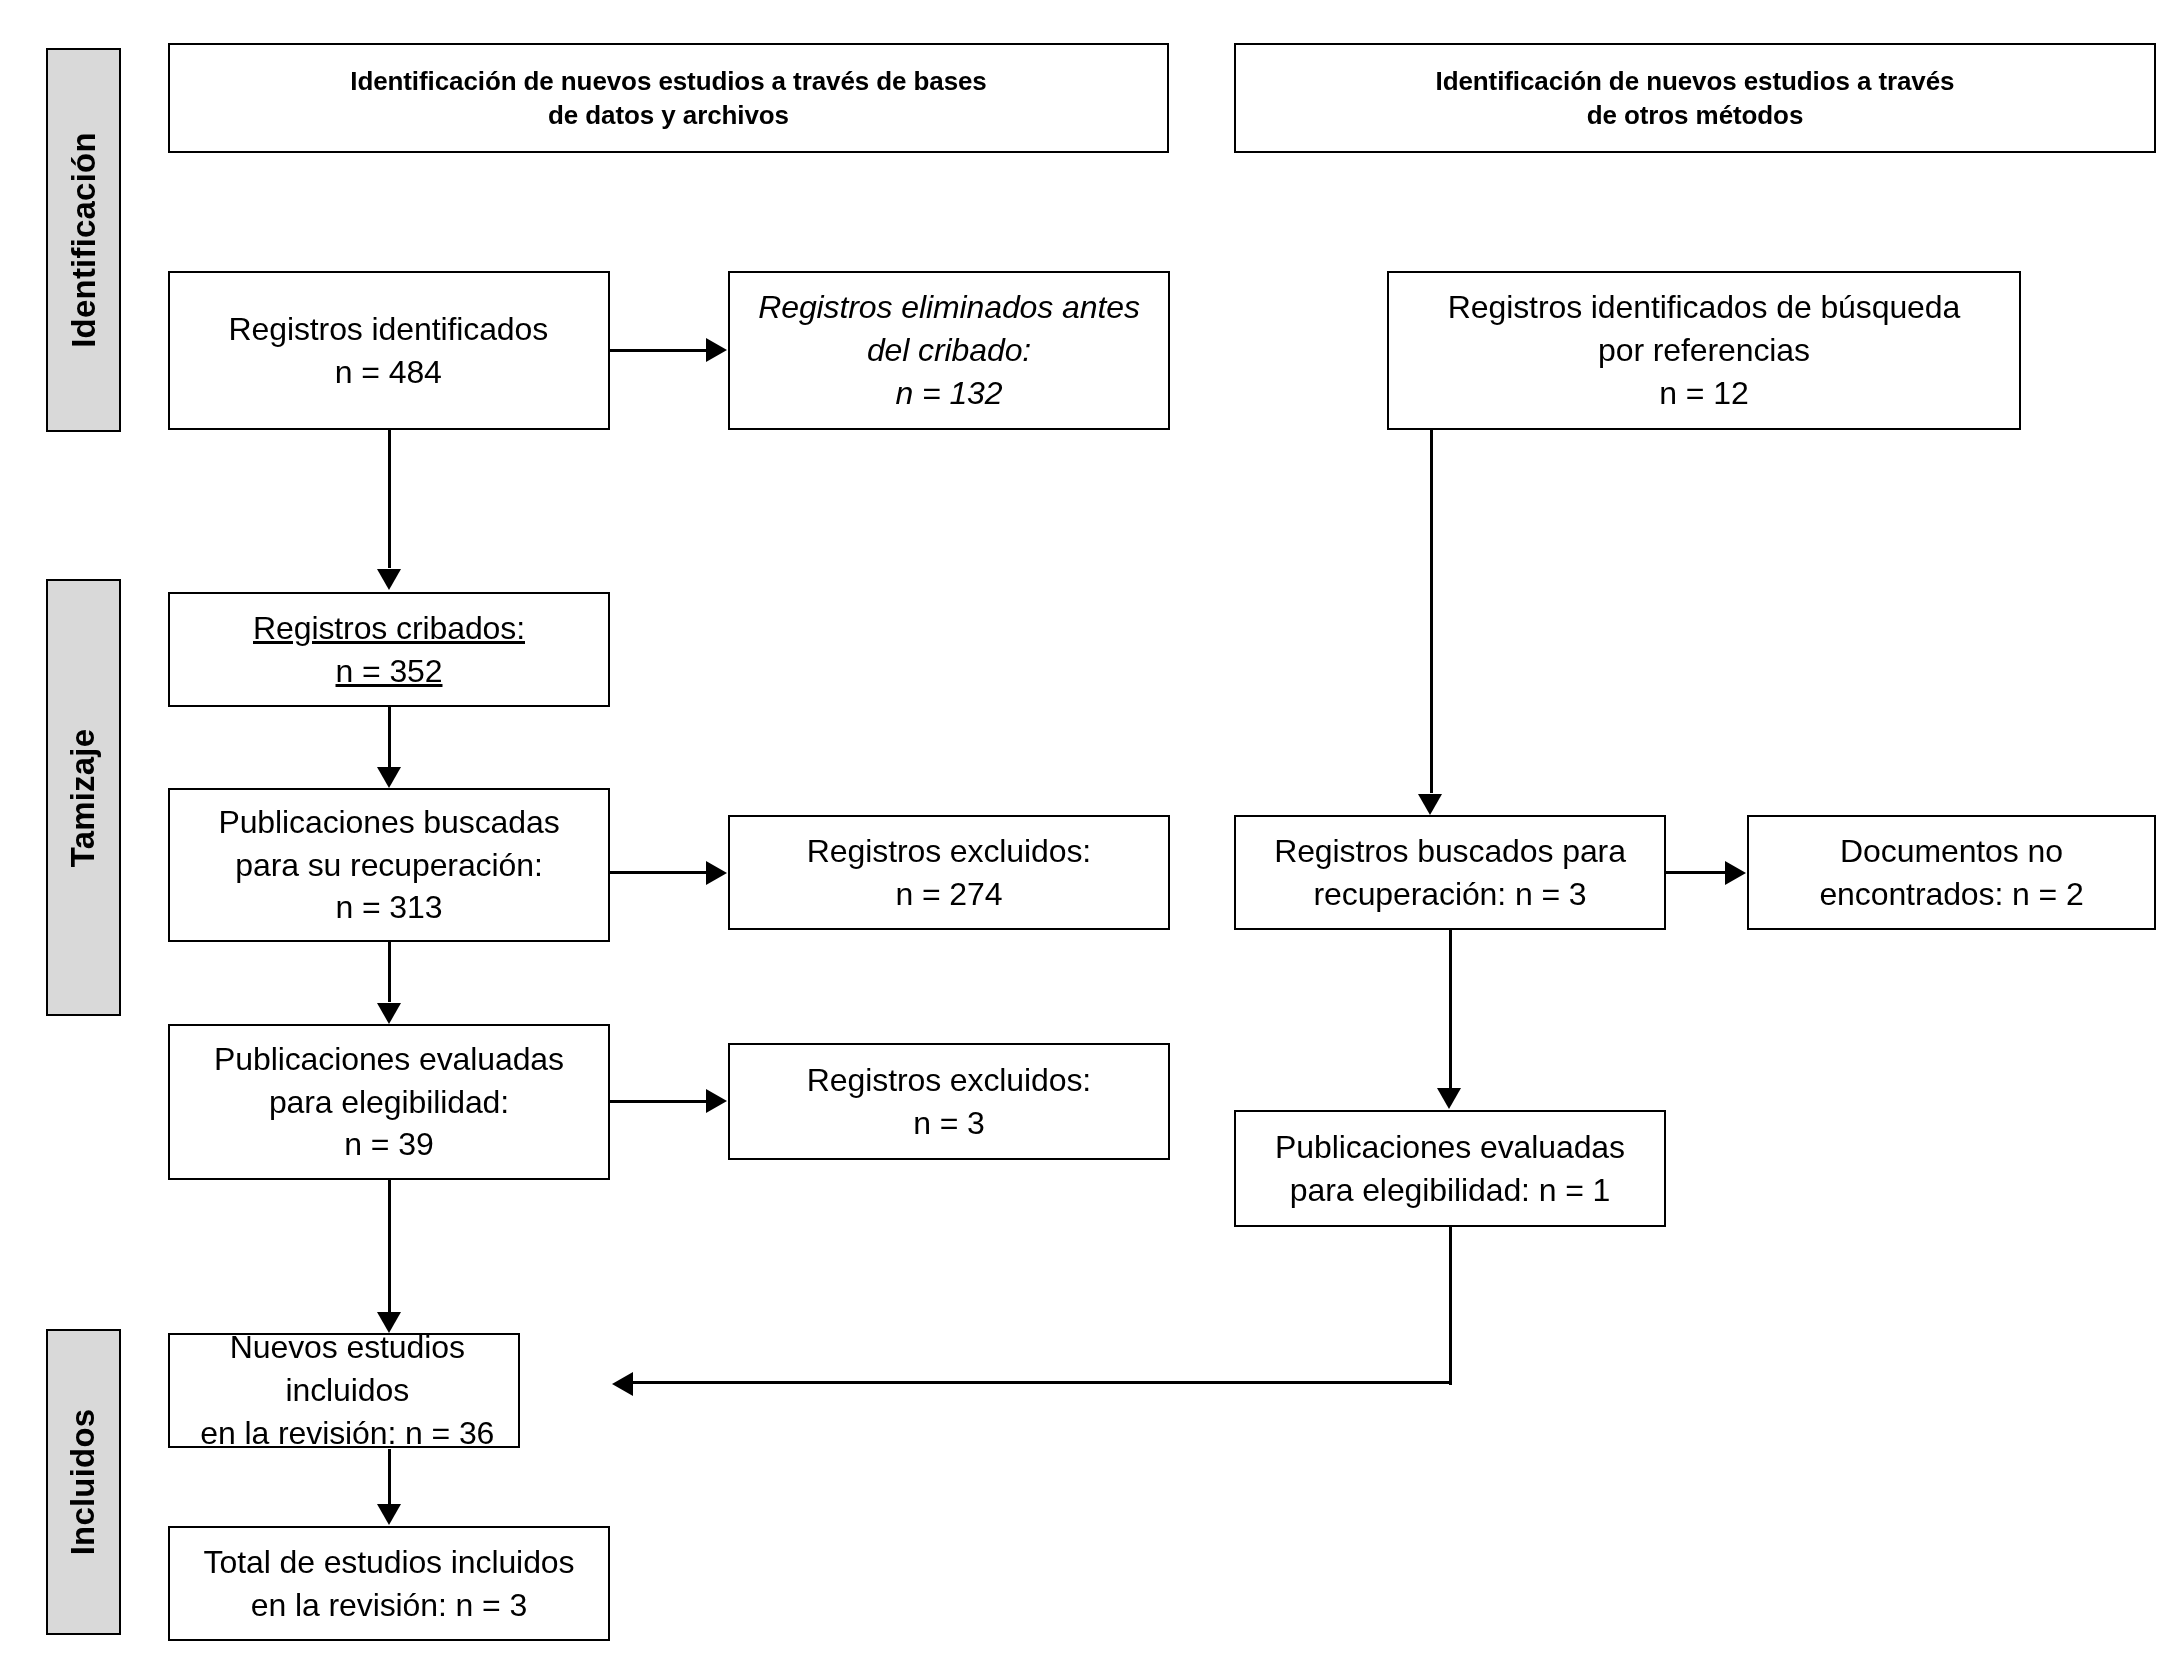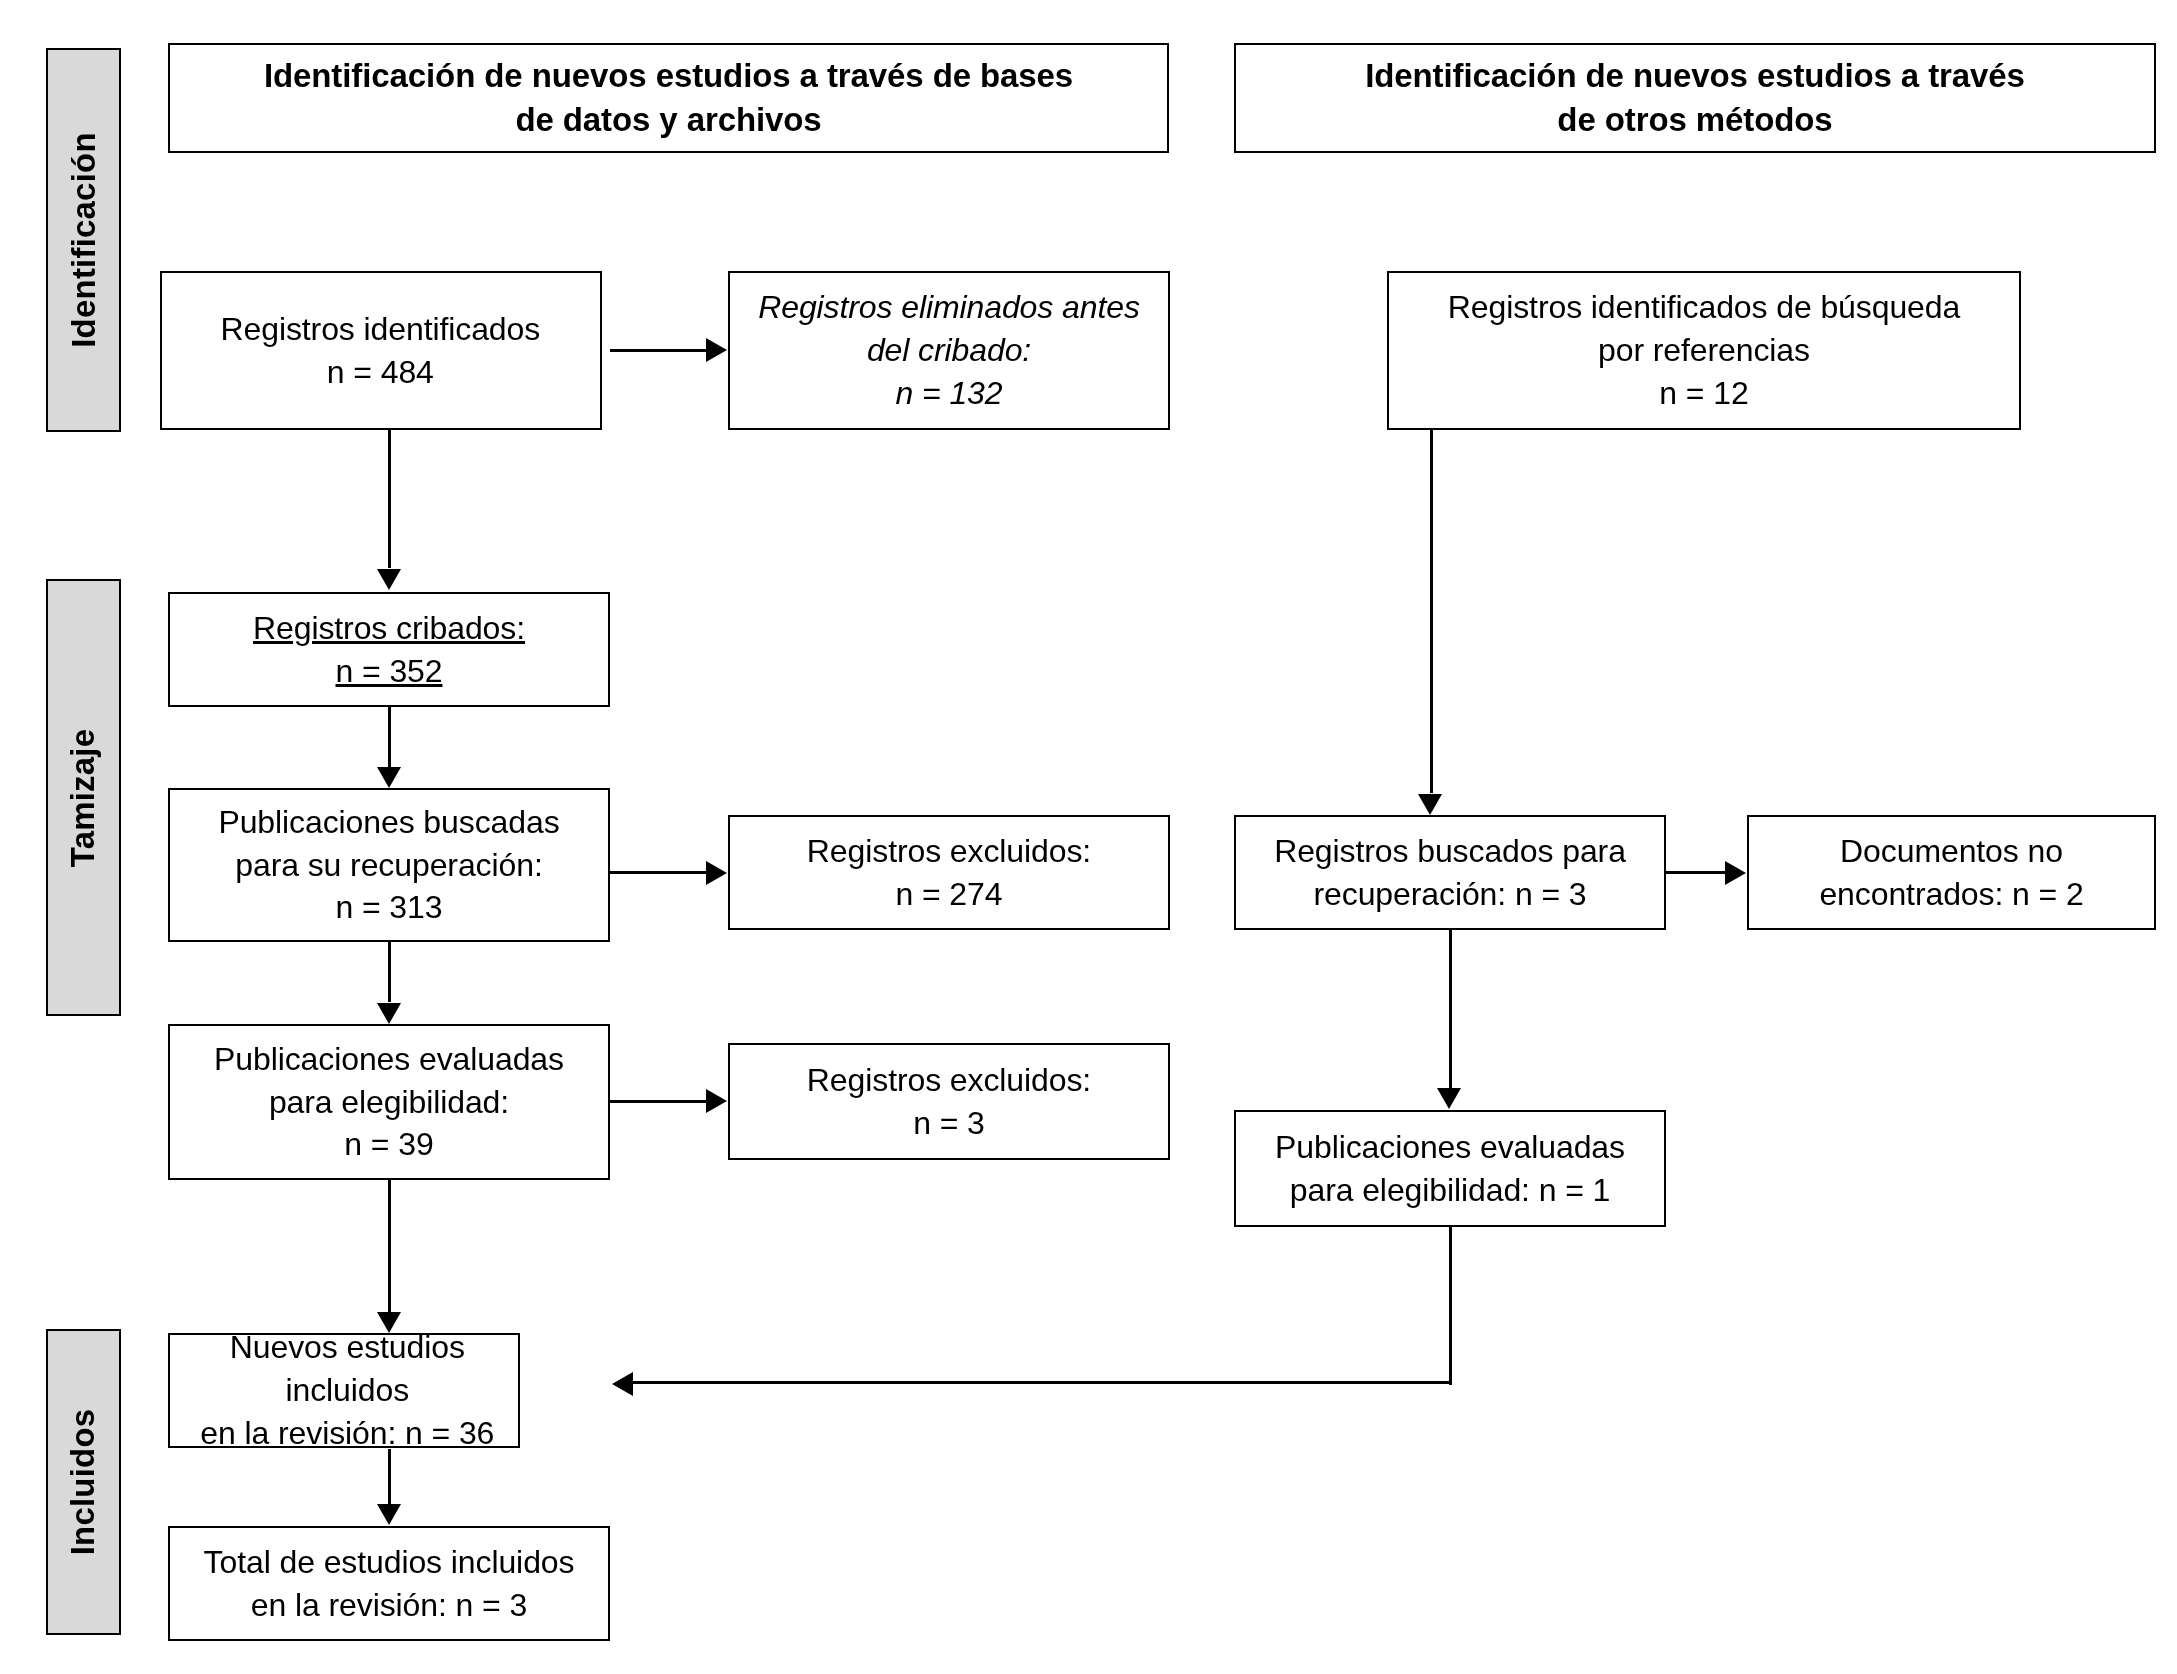--- a/index.html
+++ b/index.html
@@ -34,21 +34,21 @@
   .node .txt {
     font-size: 32px;
     line-height: 1.34;
     letter-spacing: -0.1px;
     white-space: pre-line;
   }
 
   
   .header-node .txt {
     font-weight: bold;
-    font-size: 33px;
+    font-size: 26px;
     line-height: 1.32;
   }
 
   
   .stage {
     position: absolute;
     box-sizing: border-box;
     background: #d9d9d9;
     border: 2.9px solid #000000;
     display: flex;
@@ -111,21 +111,21 @@
   <div class="node header-node" style="left:168px; top:43px; width:1001px; height:110px;">
     <span class="txt">Identificación de nuevos estudios a través de bases
 de datos y archivos</span>
   </div>
 
   <div class="node header-node" style="left:1234px; top:43px; width:922px; height:110px;">
     <span class="txt">Identificación de nuevos estudios a través
 de otros métodos</span>
   </div>
 
-  <div class="node" style="left:160px; top:271px; width:442px; height:159px;padding-left:12px;">
+  <div class="node" style="left:168px; top:271px; width:442px; height:159px;padding-left:12px;">
     <span class="txt">Registros identificados
 n = 484</span>
   </div>
 
   <div class="node" style="left:728px; top:271px; width:442px; height:159px;font-style:italic;">
     <span class="txt">Registros eliminados antes
 del cribado:
 n = 132</span>
   </div>
 

